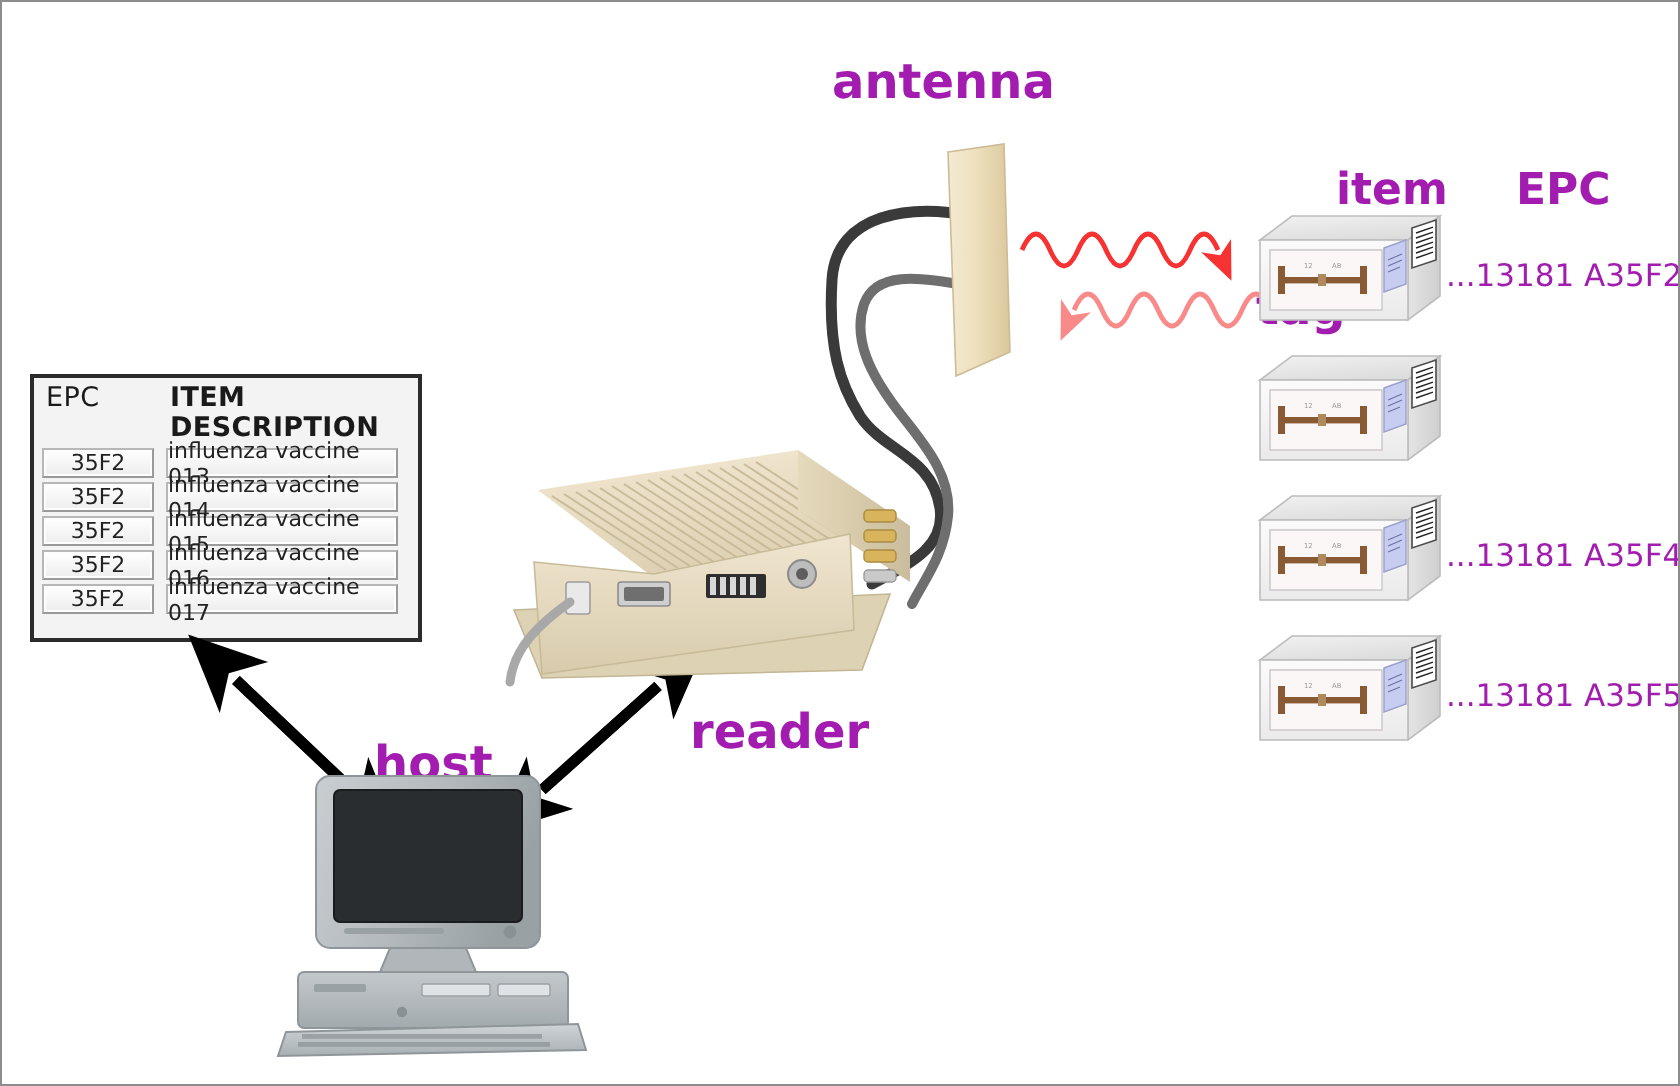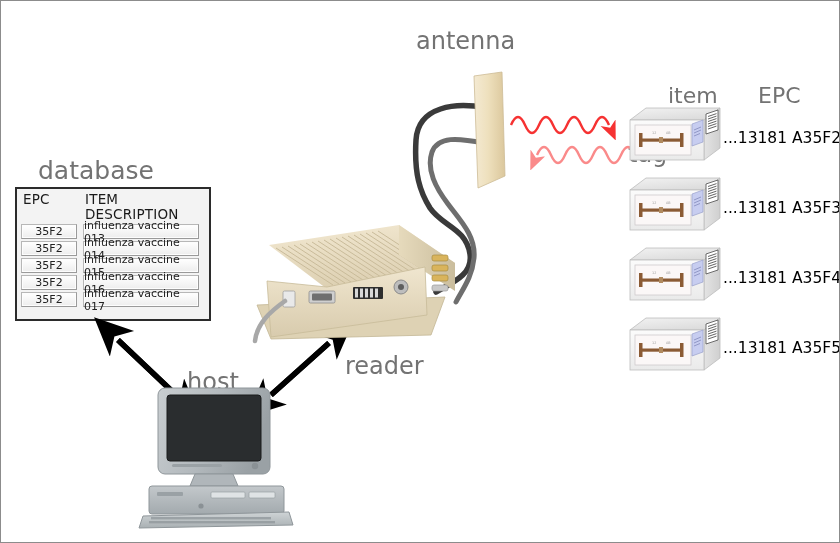--- a/index.html
+++ b/index.html
@@ -1,63 +1,62 @@
 <!DOCTYPE html>
 <html><head>
 <meta charset="utf-8">
 <style>
   html,body{margin:0;padding:0;background:#fff;}
   body{font-family:"DejaVu Sans","Liberation Sans",sans-serif;}
   #canvas{
     position:relative;width:840px;height:543px;background:#ffffff;
     border:1px solid #8c8c8c;box-sizing:border-box;overflow:hidden;
   }
-  .lbl{position:absolute;color:#737373;font-family:"DejaVu Sans","Liberation Sans",sans-serif;
-       font-weight:400;white-space:nowrap;}
+  .lbl{position:absolute;color:#a21caf;font-family:"DejaVu Sans","Liberation Sans",sans-serif;
+       font-weight:700;white-space:nowrap;}
 
   
   #db-table{position:absolute;left:14px;top:186px;width:196px;height:134px;
     background:#f3f3f3;border:2px solid #2b2b2b;box-sizing:border-box;
     padding:3px 4px 4px 4px;}
   #db-head{display:flex;font-size:13.5px;color:#1a1a1a;letter-spacing:.2px;
     font-family:"DejaVu Sans","Liberation Sans",sans-serif;line-height:15px;padding-left:2px;}
   #db-head .h-epc{width:62px;}
-  #db-head .h-desc{flex:1;}
+  #db-head .h-desc{flex:1;font-weight:bold;}
   .db-row{display:flex;margin-top:2px;}
   .cellbox{
     background:linear-gradient(#ffffff,#ededed);
     border:1px solid #b7b7b7;border-right-color:#9a9a9a;border-bottom-color:#9a9a9a;
     box-shadow:inset 0 0 0 1px #fdfdfd;
     font-size:11px;color:#222;line-height:13px;height:15px;
     display:flex;align-items:center;box-sizing:border-box;
     font-family:"DejaVu Sans","Liberation Sans",sans-serif;
   }
   .c-epc{width:56px;justify-content:center;margin-right:6px;}
   .c-desc{width:116px;justify-content:center;}
 
   
   #antenna{position:absolute;left:471px;top:71px;width:34px;height:116px;}
   
   #reader{position:absolute;left:248px;top:218px;width:212px;height:130px;}
   
   #host{position:absolute;left:136px;top:385px;width:160px;height:142px;}
   
   .item-box{position:absolute;width:94px;height:62px;}
-  .epc-txt{position:absolute;font-size:15.5px;color:#000000;white-space:nowrap;
+  .epc-txt{position:absolute;font-size:15.5px;color:#a21caf;white-space:nowrap;
     font-family:"DejaVu Sans","Liberation Sans",sans-serif;}
   svg{display:block;overflow:visible;}
 </style>
 </head>
 <body>
 
 <div id="canvas">
 
   <div class="lbl" style="left:415px;top:26px;font-size:24px;">antenna</div>
 
-  <div class="lbl" style="left:37px;top:155px;font-size:25px;">database</div>
 
 
   <div class="lbl" style="left:186px;top:367px;font-size:24px;">host</div>
 
   <div class="lbl" style="left:344px;top:351px;font-size:24px;">reader</div>
 
   <div class="lbl" style="left:627px;top:139px;font-size:24px;">tag</div>
 
   <div class="lbl" style="left:667px;top:82px;font-size:22px;">item</div>
 
@@ -318,21 +317,20 @@
     <polygon points="78,8 90,4 90,24 78,28" fill="#ffffff" stroke="#4a4a4a" stroke-width="0.8"></polygon>
     <g stroke="#222" stroke-width="0.7">
       <line x1="80" y1="10.5" x2="88.5" y2="7.6"></line>
         <line x1="80" y1="13" x2="88.5" y2="10.1"></line>
       <line x1="80" y1="15.5" x2="88.5" y2="12.6"></line>
         <line x1="80" y1="18" x2="88.5" y2="15.1"></line>
       <line x1="80" y1="20.5" x2="88.5" y2="17.6"></line>
         <line x1="80" y1="23" x2="88.5" y2="20.1"></line>
     </g>
   </svg>
-  <div class="epc-txt" style="left:722px;top:198px;">...13181 A35F3</div>
 
   <svg class="item-box" style="left:627px;top:245px;" viewBox="0 0 94 62">
     <polygon points="2,14 18,2 92,2 76,14" fill="url(#boxtop)" stroke="#bdbdbd" stroke-width="0.8"></polygon>
     <polygon points="76,14 92,2 92,42 76,54" fill="url(#boxside)" stroke="#bdbdbd" stroke-width="0.8"></polygon>
     <rect x="2" y="14" width="74" height="40" fill="url(#boxfront)" stroke="#bdbdbd" stroke-width="0.8"></rect>
     <rect x="7" y="19" width="56" height="30" fill="#fbf7f7" stroke="#cfcacd" stroke-width="0.8"></rect>
     <g fill="#8a5a34">
       <rect x="11" y="27" width="3.5" height="14"></rect>
       <rect x="11" y="32.5" width="44" height="3.2"></rect>
       <rect x="52" y="27" width="3.5" height="14"></rect>

